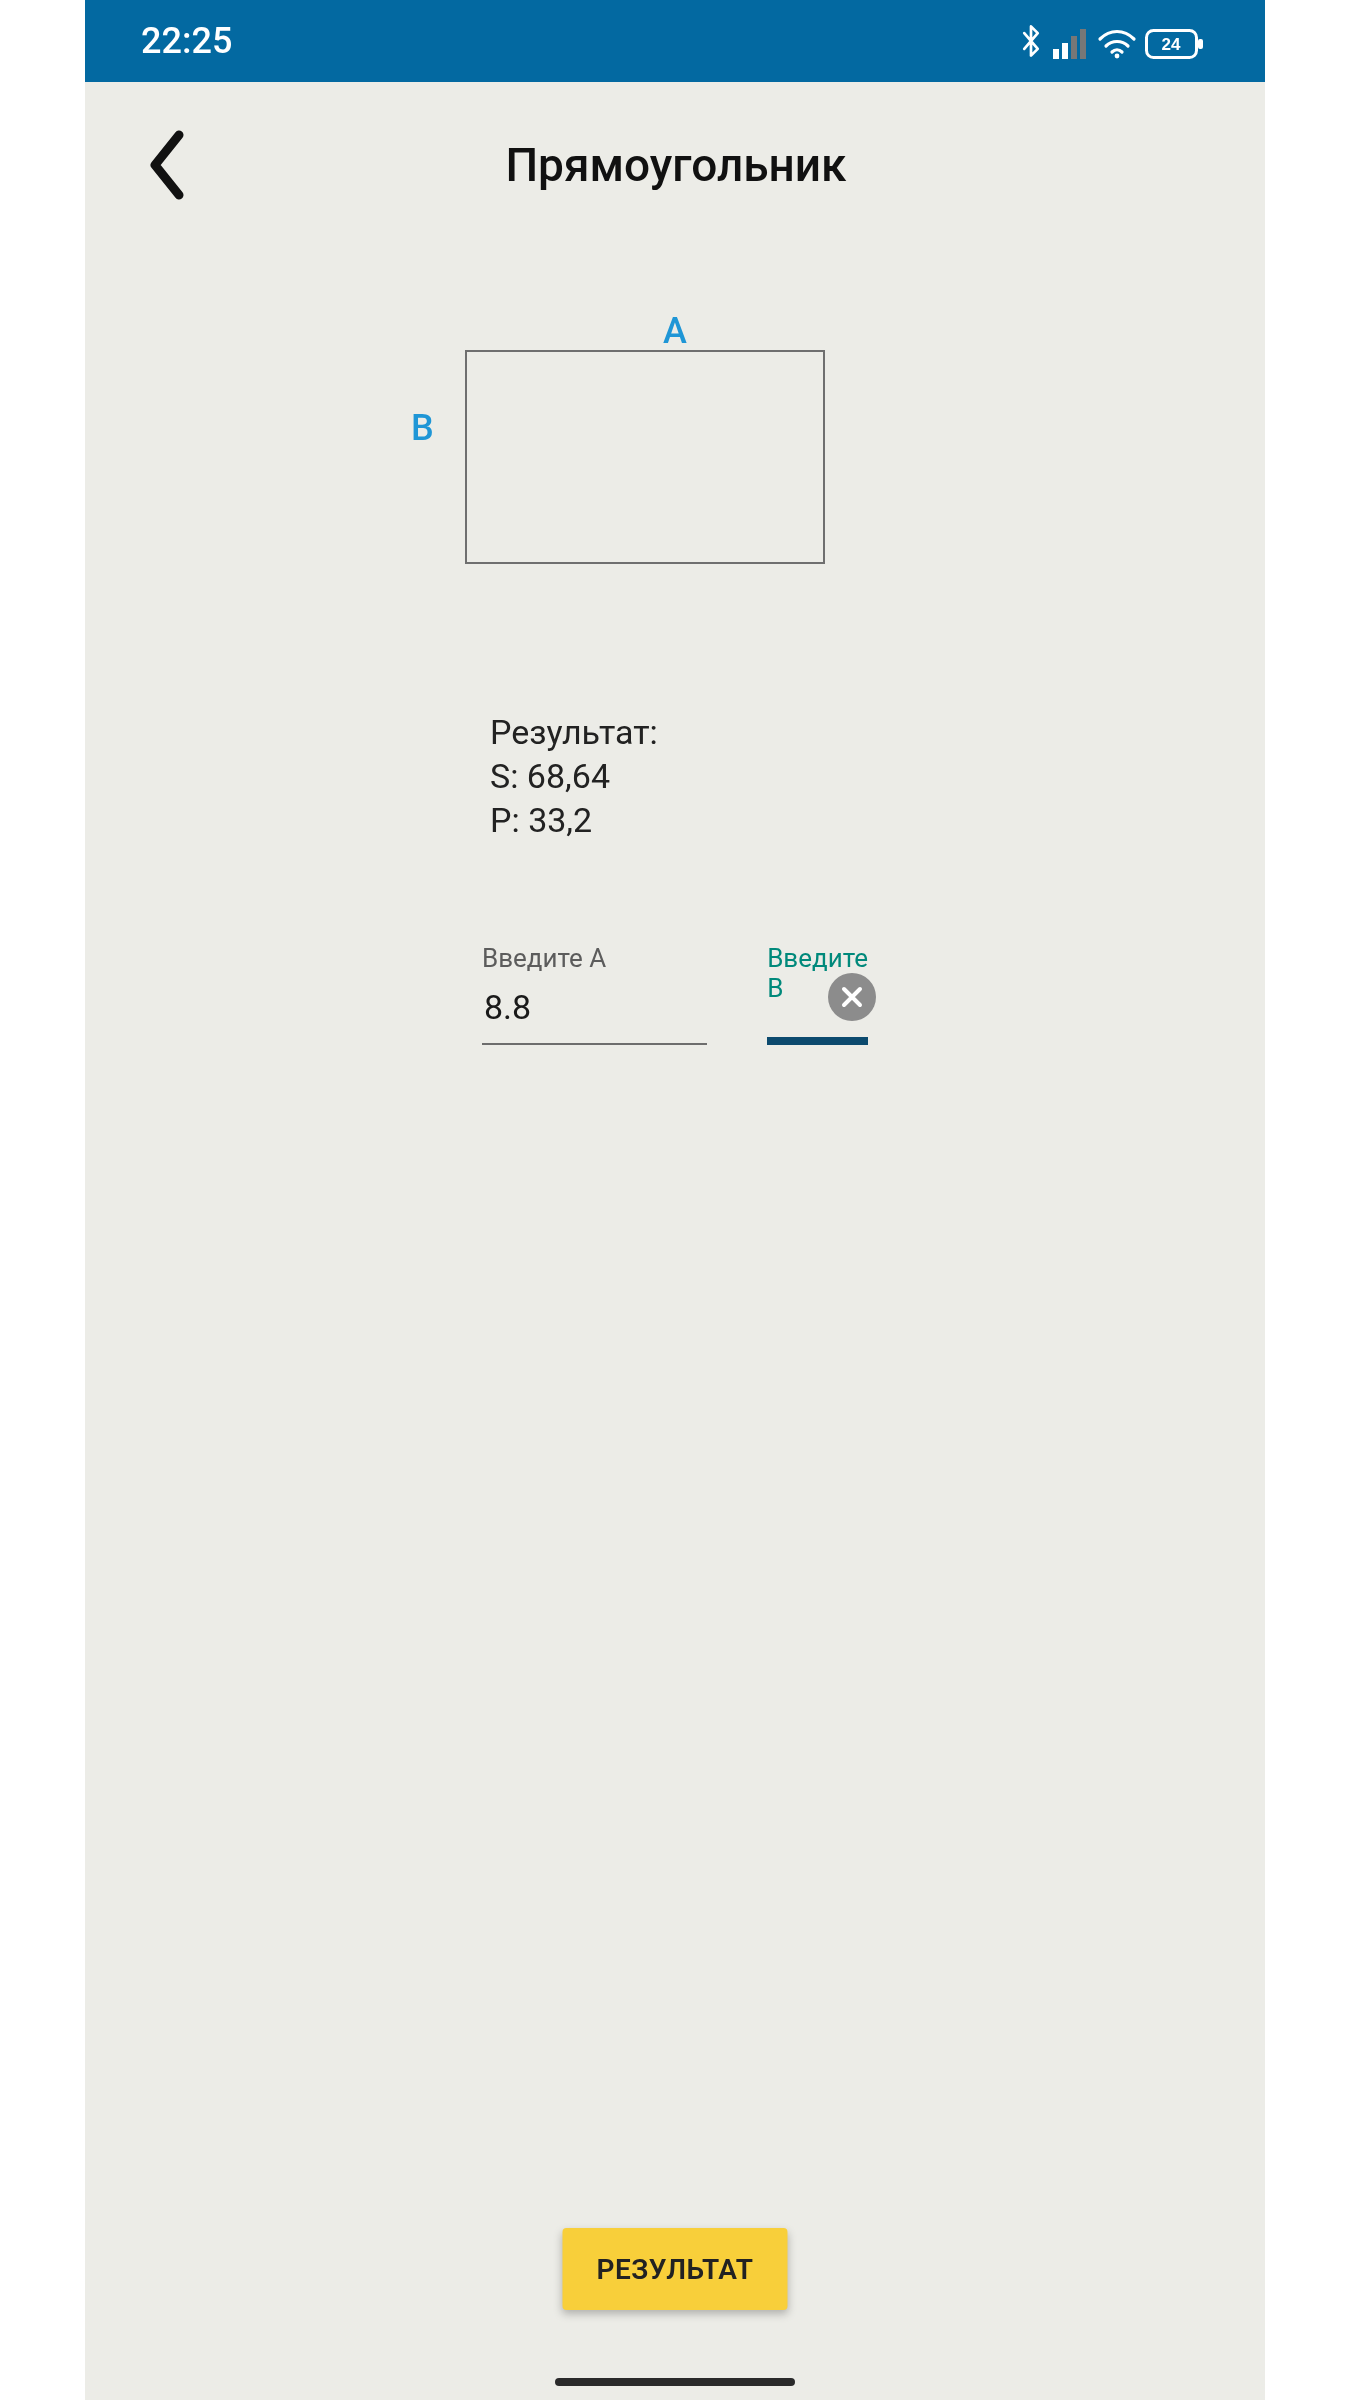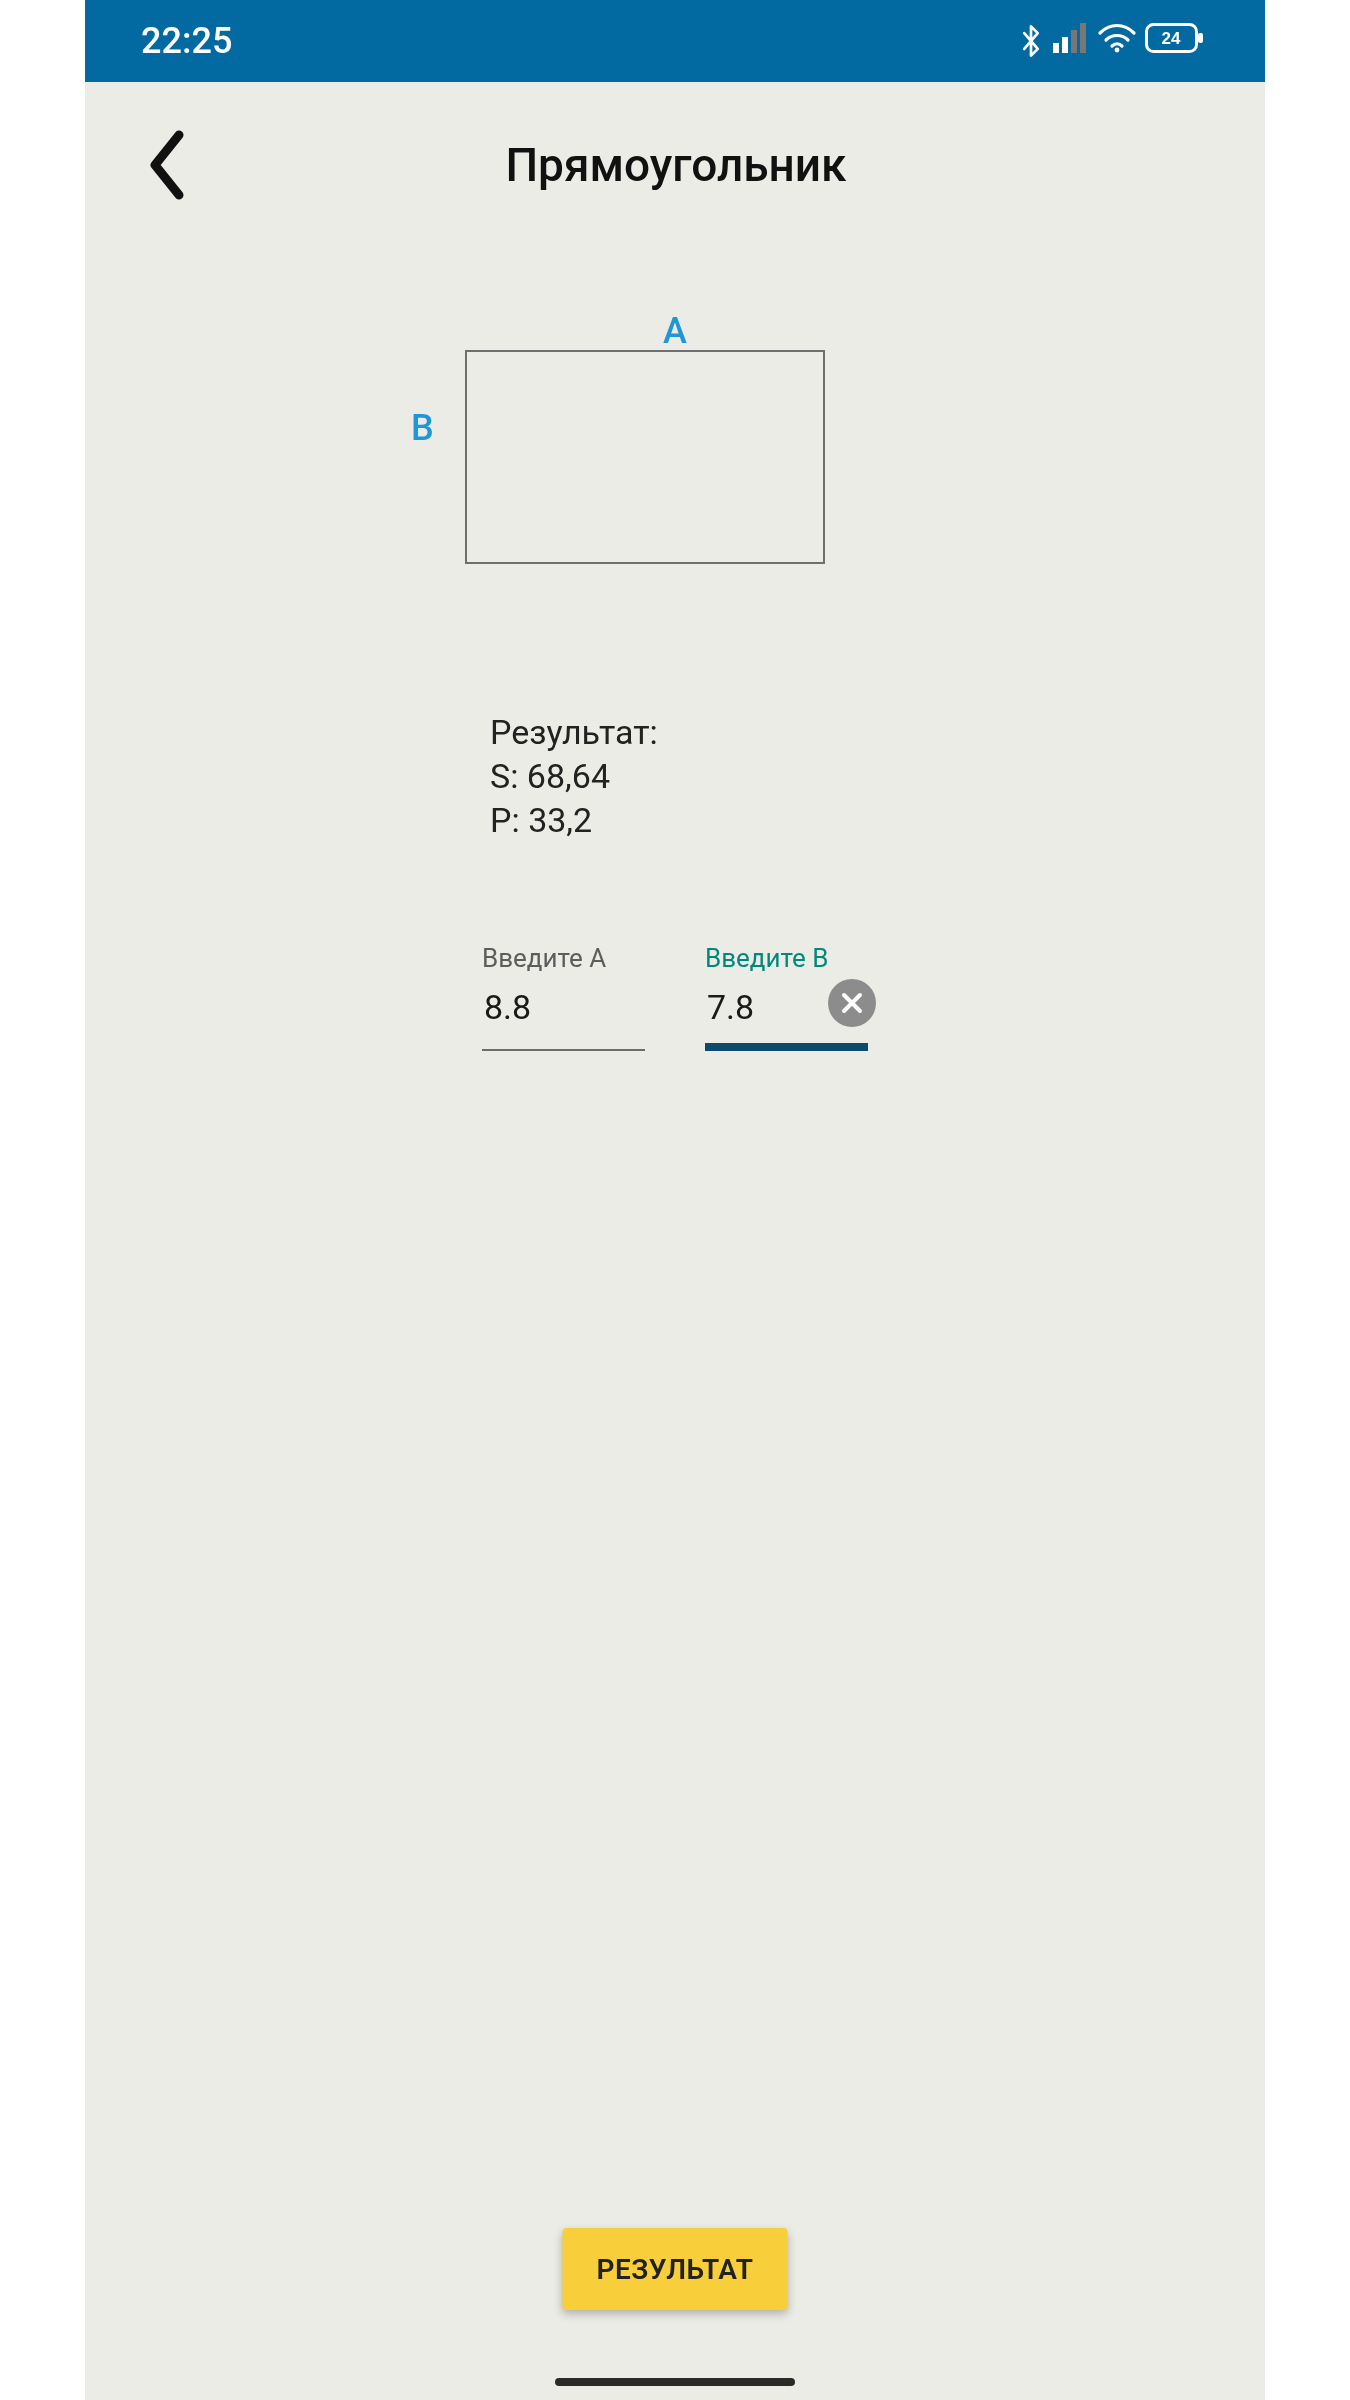--- a/index.html
+++ b/index.html
@@ -25,21 +25,21 @@
     height: 82px;
     display: flex;
     align-items: center;
     justify-content: space-between;
     padding: 0 60px 0 56px;
     font-size: 36px;
     font-weight: 500;
   }
   .status-right {
     display: flex;
-    align-items: flex-start;
+    align-items: flex-end;
     gap: 8px;
   }
   .status-right svg { display: block; }
 
   
   .app-bar {
     height: 110px;
     display: flex;
     align-items: center;
     padding-left: 52px;
@@ -251,21 +251,20 @@
       </div>
     </div>
 
     <div class="inputs">
       <div class="field underline-normal">
         <div class="field-label">Введите A</div>
         <input class="field-input" value="8.8" style="">
       </div>
       <div class="field underline-active">
         <div class="field-label active">Введите B</div>
-        <input class="field-input" value="7.8" style="">
         <div class="clear-btn">
           <svg width="26" height="26" viewBox="0 0 26 26" stroke="#fff" stroke-width="4" stroke-linecap="round">
             <path d="M5 5 L21 21 M21 5 L5 21"></path>
           </svg>
         </div>
       </div>
     </div>
 
   </div>
 

